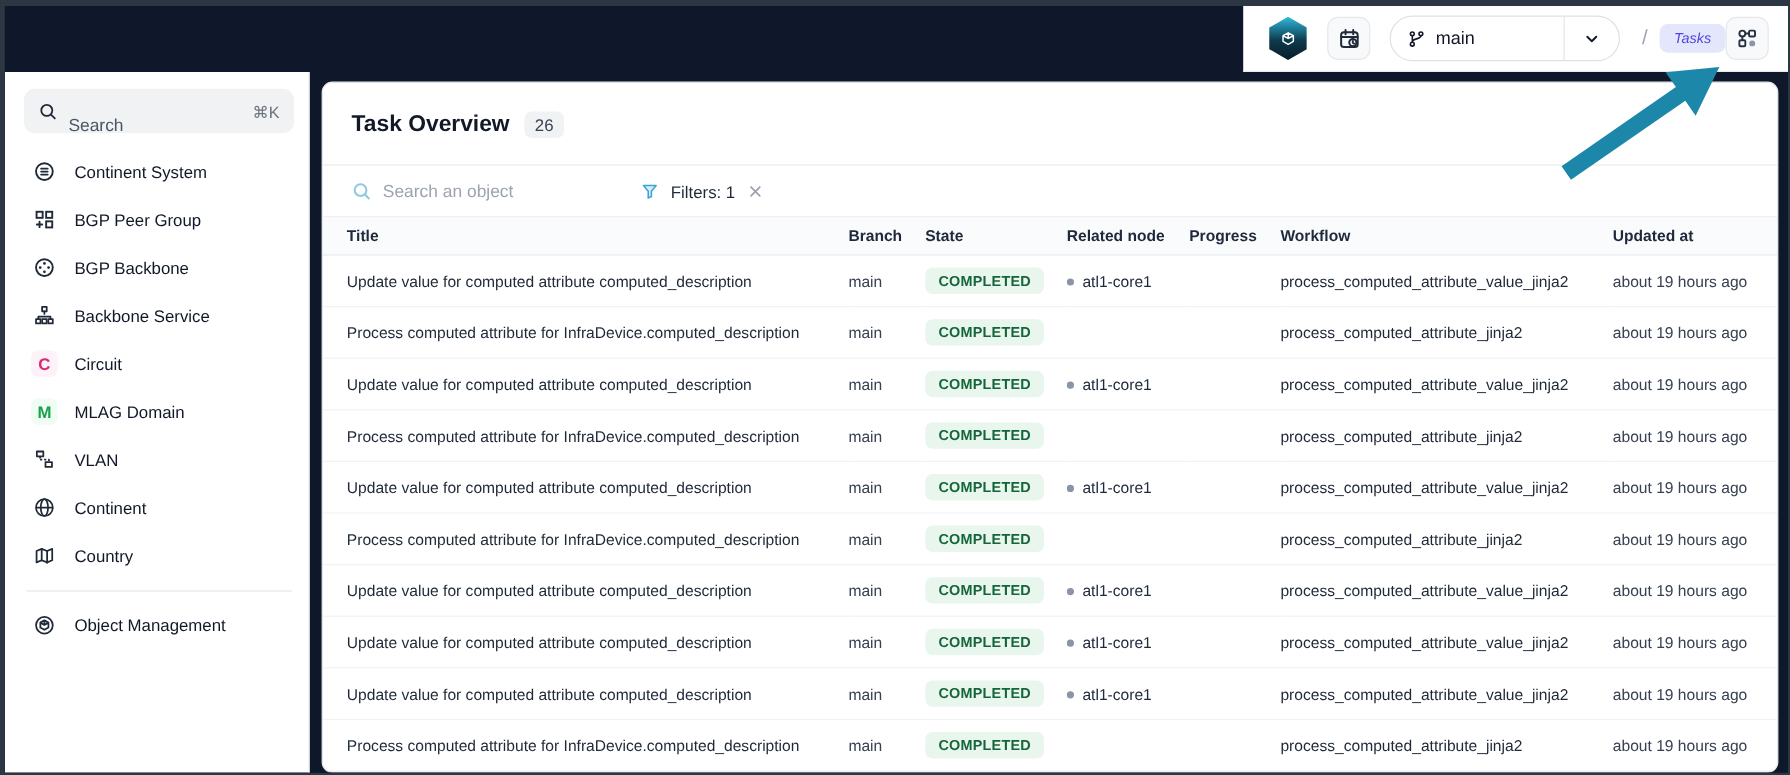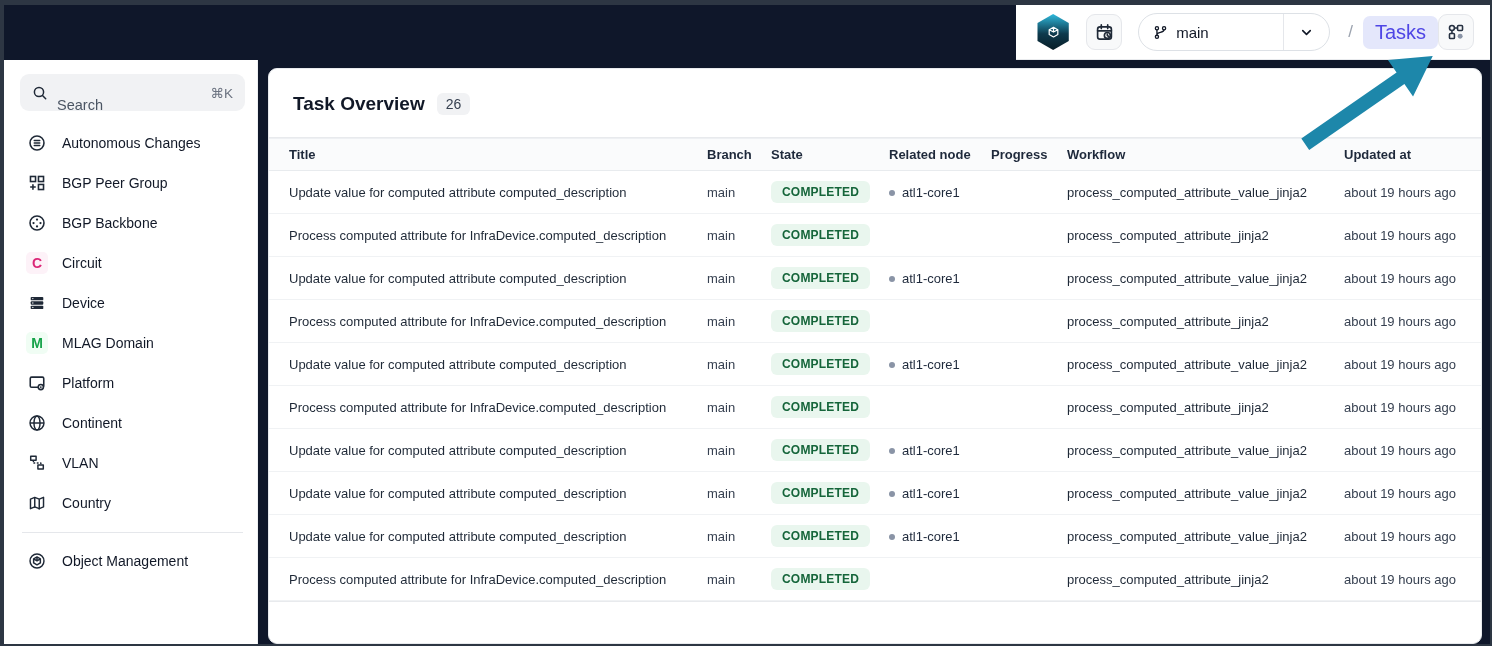--- a/index.html
+++ b/index.html
@@ -8,21 +8,21 @@
   .app { position:absolute; top:5px; left:4px; right:2px; bottom:2px; background:#0f172a; display:flex; flex-direction:column; overflow:hidden;align-items:flex-end; }
 
   
   .topbar { height:55px; background:#fff; border-bottom:1px solid #e8eaed; display:flex; align-items:center; padding:0 16px 0 20px; flex:0 0 auto; }
   .logo-hex { width:34px; height:36px; background:linear-gradient(180deg,#2fb9dc 0%,#0e3a4d 55%,#071d27 100%); clip-path:polygon(50% 0,96% 25%,96% 75%,50% 100%,4% 75%,4% 25%); display:flex; align-items:center; justify-content:center; margin-right:16px; }
   .icon-btn { width:36px; height:36px; border:1px solid #e5e7eb; background:#f8f9fa; border-radius:9px; display:flex; align-items:center; justify-content:center; cursor:pointer; }
   .branch-pill { margin-left:16px; height:38px; width:192px; border:1px solid #dde1e6; border-radius:19px; display:flex; align-items:center; background:#fff; cursor:pointer; }
   .branch-main { flex:1; display:flex; align-items:center; gap:8px; padding:0 14px; font-size:15px; color:#111827; }
   .branch-caret { width:46px; height:100%; border-left:1px solid #e5e7eb; display:flex; align-items:center; justify-content:center; }
   .crumb-sep { color:#9ca3af; font-size:17px; margin:0 10px 0 18px; }
-  .crumb-chip { background:#e4e7fb; color:#4f46e5; font-size:20px; padding:5px 12px; border-radius:7px; cursor:pointer; }
+  .crumb-chip { background:#e4e7fb; color:#4f46e5; font-size:12px; padding:5px 12px; border-radius:7px; cursor:pointer;font-style:italic; }
   .topbar-right { margin-left:auto; }
 
   
   .body-row { flex:1; display:flex; overflow:hidden; }
 
   
   .sidebar { width:254px; background:#fff; border-right:1px solid #eef0f2; padding:14px 12px 0 16px; flex:0 0 auto; overflow:hidden; }
   .search-box { background:#f1f2f4; border-radius:9px; height:37px; display:flex; align-items:center; padding:0 12px; gap:9px; cursor:pointer; }
   .search-box input { border:0; background:transparent; outline:none; flex:1; font-size:14.5px; color:#374151; font-family:inherit; width:80px;margin-top:24px; }
   .search-box input::placeholder { color:#4b5563; }
@@ -133,21 +133,21 @@
       </div>
 
       <div class="nav">
         <div class="nav-item">
           <span class="nav-ico">
               <svg class="ic" width="18" height="18" viewBox="0 0 16 16" fill="none" stroke="#1f2937" stroke-width="1.4" stroke-linecap="round">
                 <circle cx="8" cy="8" r="6.2"></circle>
                 <path d="M5.6 5.8h4.8M5.6 8h4.8M5.6 10.2h4.8"></path>
               </svg>
             </span>
-          <span class="nav-label">Autonomous Changes</span>
+          <span class="nav-label">Continent System</span>
         </div>
         <div class="nav-item">
           <span class="nav-ico">
               <svg class="ic" width="18" height="18" viewBox="0 0 16 16" fill="none" stroke="#1f2937" stroke-width="1.4" stroke-linecap="round">
                 <rect x="2.2" y="2.2" width="4.5" height="4.5"></rect>
                 <rect x="9.3" y="2.2" width="4.5" height="4.5"></rect>
                 <rect x="9.3" y="9.3" width="4.5" height="4.5"></rect>
                 <path d="M4.4 9.6v4M2.4 11.6h4"></path>
               </svg>
             </span>
@@ -159,73 +159,62 @@
                 <circle cx="8" cy="8" r="6.2"></circle>
                 <circle cx="8" cy="4.9" r="1" fill="#1f2937" stroke="none"></circle>
                 <circle cx="4.9" cy="8" r="1" fill="#1f2937" stroke="none"></circle>
                 <circle cx="11.1" cy="8" r="1" fill="#1f2937" stroke="none"></circle>
                 <circle cx="8" cy="11.1" r="1" fill="#1f2937" stroke="none"></circle>
               </svg>
             </span>
           <span class="nav-label">BGP Backbone</span>
         </div>
         <div class="nav-item">
+          <span class="nav-ico">
+              <svg class="ic" width="18" height="18" viewBox="0 0 16 16" fill="none" stroke="#1f2937" stroke-width="1.3" stroke-linecap="round" stroke-linejoin="round">
+                <rect x="6.3" y="1.6" width="3.4" height="3.2"></rect>
+                <path d="M8 4.8v2M3.5 10.6V8.8h9v1.8"></path>
+                <rect x="1.8" y="10.6" width="3.3" height="3.2"></rect>
+                <rect x="6.35" y="10.6" width="3.3" height="3.2"></rect>
+                <rect x="10.9" y="10.6" width="3.3" height="3.2"></rect>
+              </svg>
+            </span>
+          <span class="nav-label">Backbone Service</span>
+        </div>
+        <div class="nav-item">
           <span class="letter-badge letter-pink">C</span>
           <span class="nav-label">Circuit</span>
         </div>
         <div class="nav-item">
-          <span class="nav-ico">
-              <svg class="ic" width="18" height="18" viewBox="0 0 16 16">
-                <rect x="2.4" y="2.6" width="11.2" height="3" rx="0.8" fill="#1f2937"></rect>
-                <rect x="2.4" y="6.5" width="11.2" height="3" rx="0.8" fill="#1f2937"></rect>
-                <rect x="2.4" y="10.4" width="11.2" height="3" rx="0.8" fill="#1f2937"></rect>
-                <circle cx="4.3" cy="4.1" r="0.6" fill="#fff"></circle>
-                <circle cx="4.3" cy="8" r="0.6" fill="#fff"></circle>
-                <circle cx="4.3" cy="11.9" r="0.6" fill="#fff"></circle>
-              </svg>
-            </span>
-          <span class="nav-label">Device</span>
-        </div>
-        <div class="nav-item">
           <span class="letter-badge letter-green">M</span>
           <span class="nav-label">MLAG Domain</span>
-        </div>
-        <div class="nav-item">
-          <span class="nav-ico">
-              <svg class="ic" width="18" height="18" viewBox="0 0 16 16" fill="none" stroke="#1f2937" stroke-width="1.4" stroke-linejoin="round">
-                <rect x="2" y="2.8" width="12" height="9" rx="1.2"></rect>
-                <circle cx="11.4" cy="11.6" r="2.3" fill="#fff"></circle>
-                <circle cx="11.4" cy="11.6" r="0.8" fill="#1f2937" stroke="none"></circle>
-              </svg>
-            </span>
-          <span class="nav-label">Platform</span>
-        </div>
-        <div class="nav-item">
-          <span class="nav-ico">
-              <svg class="ic" width="18" height="18" viewBox="0 0 16 16" fill="none" stroke="#1f2937" stroke-width="1.3">
-                <circle cx="8" cy="8" r="6.2"></circle>
-                <ellipse cx="8" cy="8" rx="2.7" ry="6.2"></ellipse>
-                <path d="M1.8 8h12.4"></path>
-              </svg>
-            </span>
-          <span class="nav-label">Continent</span>
         </div>
         <div class="nav-item">
           <span class="nav-ico">
               <svg class="ic" width="18" height="18" viewBox="0 0 16 16" fill="none" stroke="#1f2937" stroke-width="1.3" stroke-linejoin="round">
                 <rect x="2.4" y="2" width="4.8" height="3.6"></rect>
                 <path d="M4.8 5.6v2.4" stroke-dasharray="1.6 1.4"></path>
                 <path d="M4.8 8h6.6v1.6" stroke-dasharray="1.6 1.4"></path>
                 <rect x="8.8" y="9.8" width="4.8" height="3.6"></rect>
               </svg>
             </span>
           <span class="nav-label">VLAN</span>
         </div>
         <div class="nav-item">
           <span class="nav-ico">
+              <svg class="ic" width="18" height="18" viewBox="0 0 16 16" fill="none" stroke="#1f2937" stroke-width="1.3">
+                <circle cx="8" cy="8" r="6.2"></circle>
+                <ellipse cx="8" cy="8" rx="2.7" ry="6.2"></ellipse>
+                <path d="M1.8 8h12.4"></path>
+              </svg>
+            </span>
+          <span class="nav-label">Continent</span>
+        </div>
+        <div class="nav-item">
+          <span class="nav-ico">
               <svg class="ic" width="18" height="18" viewBox="0 0 16 16" fill="none" stroke="#1f2937" stroke-width="1.3" stroke-linejoin="round">
                 <path d="M2.2 4.6l3.8-1.6 4 1.6 3.8-1.6v8.4l-3.8 1.6-4-1.6-3.8 1.6z"></path>
                 <path d="M6 3v9.2M10 4.6v9.2"></path>
               </svg>
             </span>
           <span class="nav-label">Country</span>
         </div>
       </div>
 
       <div class="side-div"></div>
@@ -244,20 +233,38 @@
     </div>
 
     <div class="main">
       <div class="card">
 
         <div class="card-head">
           <span class="page-title">Task Overview</span>
           <span class="count-badge">26</span>
         </div>
 
+        <div class="filter-row">
+          <div class="obj-search">
+            <svg class="ic" width="17" height="17" viewBox="0 0 16 16" fill="none" stroke="#8fc9df" stroke-width="1.6" stroke-linecap="round">
+                <circle cx="7" cy="7" r="4.6"></circle>
+                <path d="M10.5 10.5l3 3"></path>
+              </svg>
+            <input type="text" placeholder="Search an object" style="">
+          </div>
+          <div class="filters-group">
+            <svg class="ic" width="15" height="15" viewBox="0 0 16 16" fill="#d9eef8" stroke="#3ba4d6" stroke-width="1.4" stroke-linejoin="round">
+                <path d="M2.4 2.8h11.2L9.4 7.9v4.6L6.6 13.9V7.9z"></path>
+              </svg>
+            <span class="filters-label">Filters: 1</span>
+            <svg class="ic" width="13" height="13" viewBox="0 0 16 16" fill="none" stroke="#9ca3af" stroke-width="1.8" stroke-linecap="round">
+                <path d="M3.5 3.5l9 9M12.5 3.5l-9 9"></path>
+              </svg>
+          </div>
+        </div>
 
         <div class="tbl-wrap">
           <table>
             <colgroup>
                 <col style="width:438px">
                 <col style="width:64px">
                 <col style="width:118px">
                 <col style="width:102px">
                 <col style="width:76px">
                 <col style="width:277px">

